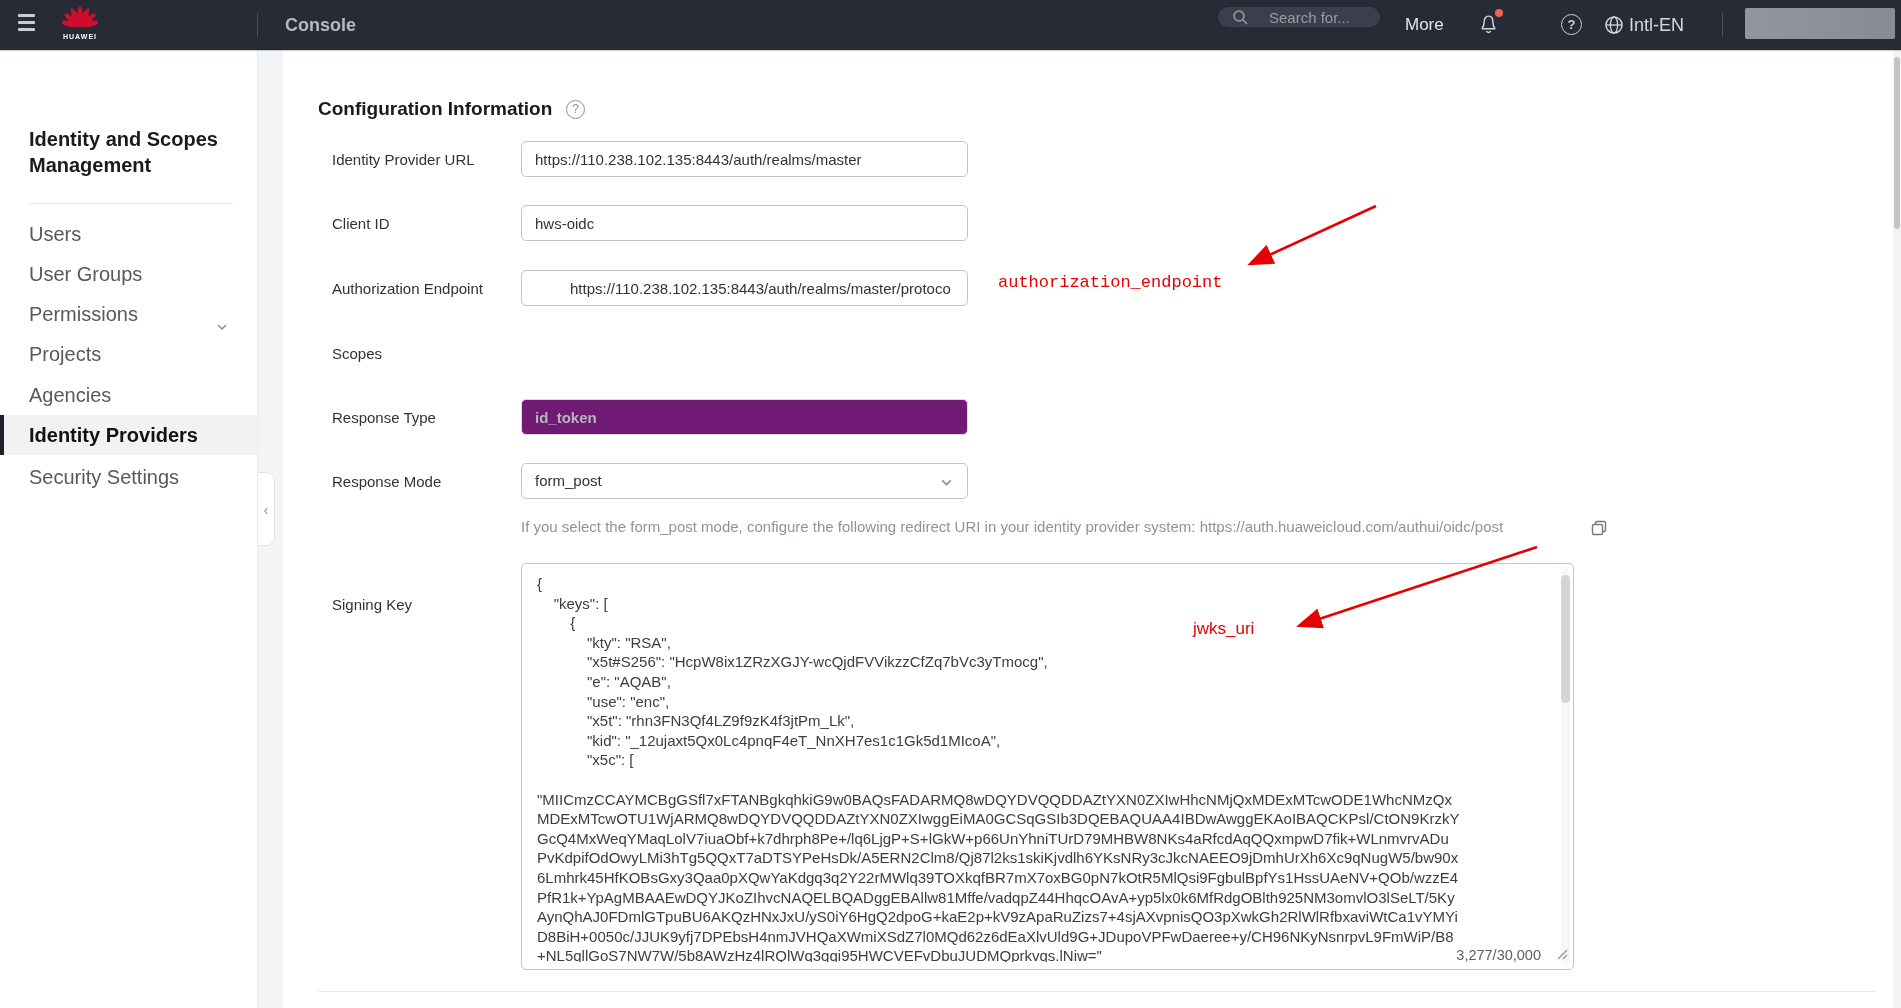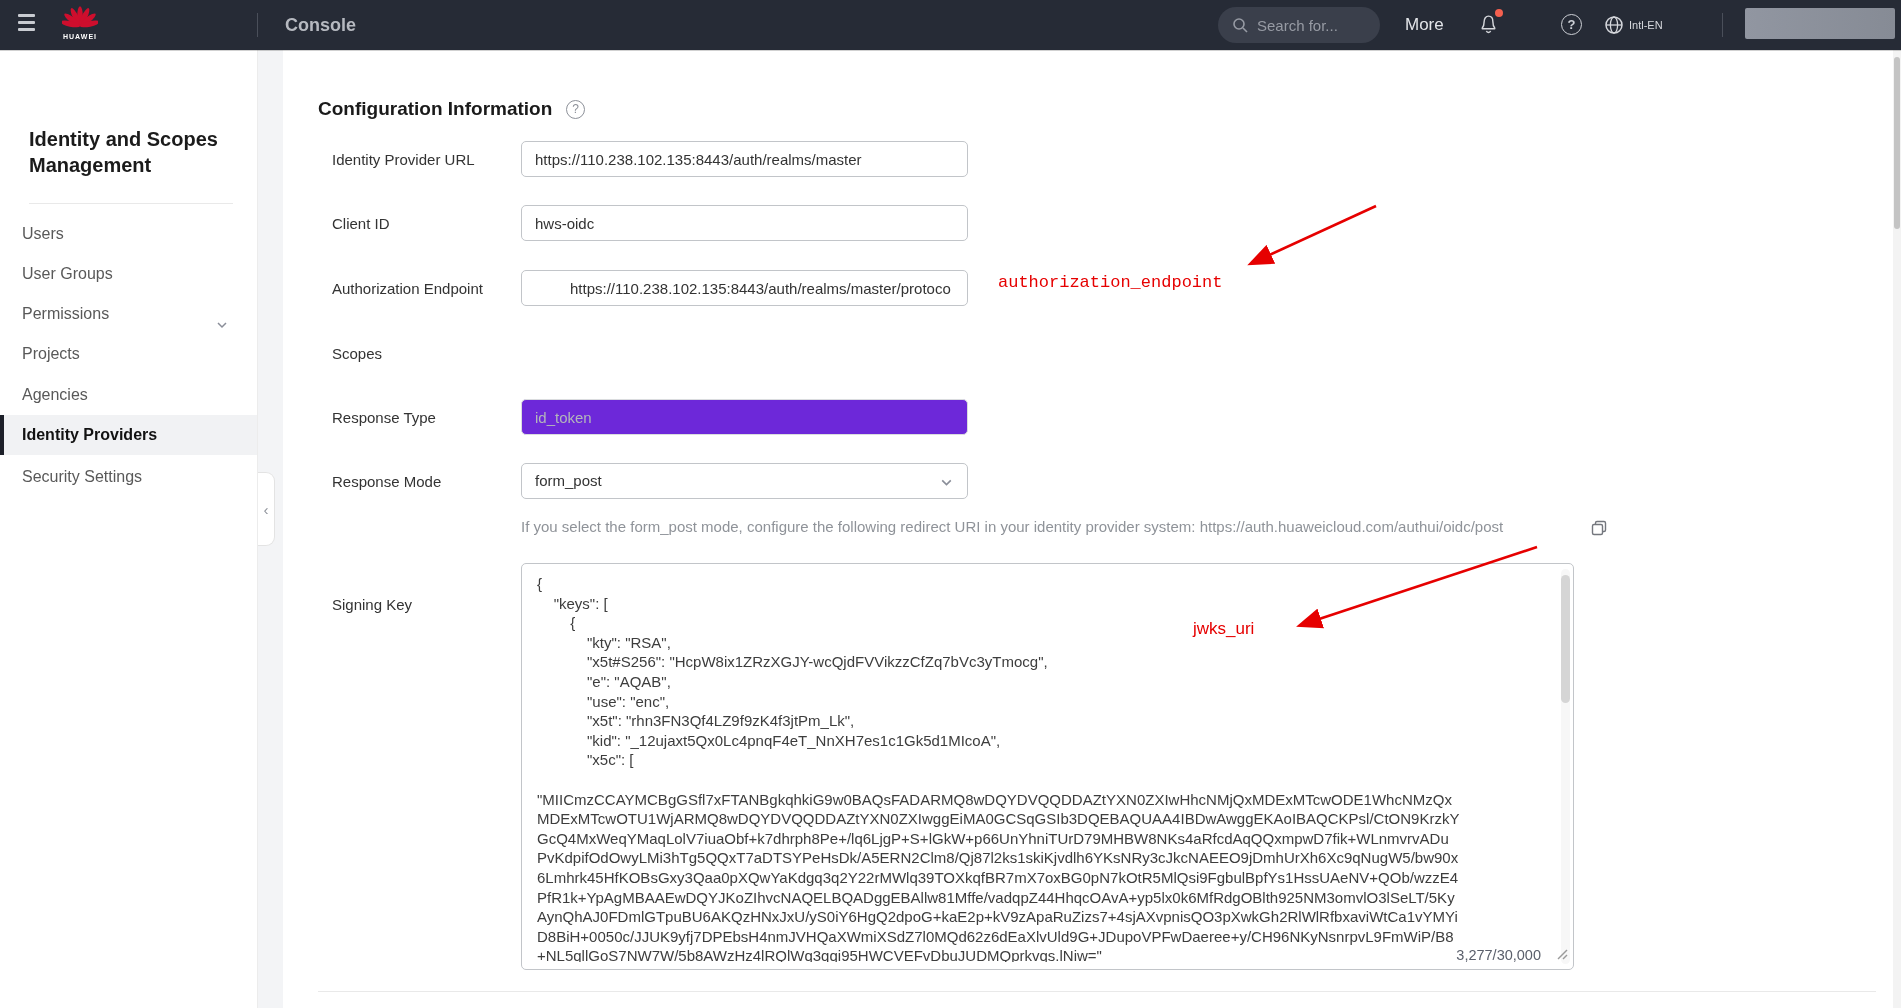--- a/index.html
+++ b/index.html
@@ -12,61 +12,61 @@
             box-shadow:0 1px 0 rgba(0,0,0,.18); z-index:50; }
   .hamburger { position:absolute; left:18px; top:14px; width:18px; height:22px; cursor:pointer; }
   .hamburger i { display:block; width:17px; height:3px; background:#c9ccd2; margin-bottom:4px; border-radius:1px; }
   .logo { position:absolute; left:62px; top:4px; width:36px; height:42px; text-align:center; cursor:pointer; }
   .logo .hz { display:block; font-size:7px; font-weight:bold; letter-spacing:1px; color:#fff; margin-top:-1px; }
   .brand { position:absolute; left:107px; top:0; height:50px; line-height:50px; color:#ffffff;
            font-size:20px; font-weight:600; letter-spacing:.5px; }
   .nb-sep { position:absolute; top:13px; width:1px; height:24px; background:#4a4f5a; }
   .console { position:absolute; left:285px; top:0; height:50px; line-height:50px; color:#b6b9c0;
              font-size:18px; font-weight:700; cursor:pointer; }
-  .search { position:absolute; left:1218px; top:7px; width:162px; height:36px; border-radius:18px;
-            background:#3a3f4b; display:flex; align-items:center; padding-left:14px; cursor:text; }
+  .search { position:absolute; left:1218px; top:7px; width:162px; height:20px; border-radius:18px;
+            background:#3a3f4b; display:flex; align-items:center; padding-left:14px; cursor:text;gap:12px; }
   .search .stext { color:#979ba4; font-size:15px; margin-left:9px; }
   .more { position:absolute; left:1405px; top:0; height:50px; line-height:50px; color:#e3e5e9; font-size:17px; cursor:pointer; }
   .bell { position:absolute; left:1477px; top:12px; width:24px; height:26px; cursor:pointer; }
   .bell .dot { position:absolute; right:-2px; top:-3px; width:8px; height:8px; border-radius:50%; background:#f4604f; }
   .qhelp { position:absolute; left:1561px; top:14px; width:21px; height:21px; border:1.5px solid #ced1d7;
            border-radius:50%; color:#ced1d7; font-size:13px; font-weight:bold; text-align:center; line-height:19px; cursor:pointer; }
   .globe { position:absolute; left:1604px; top:15px; cursor:pointer; }
-  .locale { position:absolute; left:1629px; top:0; height:50px; line-height:50px; color:#d7d9de; font-size:11px; cursor:pointer; }
+  .locale { position:absolute; left:1629px; top:0; height:50px; line-height:50px; color:#d7d9de; font-size:18px; cursor:pointer; }
   .redacted { position:absolute; left:1745px; top:8px; width:150px; height:31px; border-radius:2px;
               background:linear-gradient(90deg,#9196a1,#868b95); cursor:pointer; }
 
   
   .sidebar { position:absolute; left:0; top:50px; width:258px; height:958px; background:#fff;
              border-right:1px solid #ececec; z-index:10; }
   .sb-title { position:absolute; left:29px; top:76px; width:202px; font-size:20px; font-weight:700;
               color:#1b1b1b; line-height:26px; }
   .sb-div { position:absolute; left:29px; top:153px; width:204px; height:1px; background:#e9e9e9; }
-  .sb-item { position:absolute; left:0; width:257px; height:40px; line-height:40px; padding-left:22px;
-             font-size:16px; color:#595959; cursor:pointer; }
+  .sb-item { position:absolute; left:0; width:257px; height:40px; line-height:40px; padding-left:29px;
+             font-size:20px; color:#595959; cursor:pointer; }
   .sb-item .chev { position:absolute; right:28px; top:13px; }
   .sb-item.sel { background:#f1f2f4; color:#121212; font-weight:700; }
   .sb-item.sel::before { content:""; position:absolute; left:0; top:0; width:4px; height:40px; background:#1d2029; }
   .collapse-tab { position:absolute; left:258px; top:472px; width:17px; height:74px; background:#fff;
                   border:1px solid #e3e3e3; border-left:none; border-radius:0 9px 9px 0; z-index:11;
                   color:#8f939b; font-size:15px; display:flex; align-items:center; justify-content:center; cursor:pointer; }
 
   
   .gutter { position:absolute; left:258px; top:50px; width:25px; height:958px; background:#f3f4f6; }
   .content { position:absolute; left:283px; top:50px; width:1610px; height:958px; background:#fff; }
 
   .heading { position:absolute; left:318px; top:98px; font-size:19px; font-weight:700; color:#1a1a1a; }
   .h-help { position:absolute; left:566px; top:100px; width:19px; height:19px; border:1.3px solid #8d9199;
             border-radius:50%; color:#8d9199; font-size:12px; text-align:center; line-height:17px; cursor:pointer; }
 
   .flabel { position:absolute; left:332px; font-size:15px; color:#333; }
   .ctl { position:absolute; left:521px; width:447px; height:36px; border:1px solid #c2c5c9; border-radius:5px;
          background:#fff; font-size:15px; color:#333; }
   input.ctl { padding:0 13px; outline:none; font-family:"Liberation Sans", sans-serif; }
-  input.ctl:disabled { background:#6d28d9; border-color:#dadcde; color:#b3b6bb; -webkit-text-fill-color:#b3b6bb; }
+  input.ctl:disabled { background:#701a75; border-color:#dadcde; color:#b3b6bb;font-weight:bold; -webkit-text-fill-color:#b3b6bb; }
   .selectbox { cursor:pointer; }
   .selectbox .val { position:absolute; left:13px; top:8px; font-size:15px; color:#333; }
   .selectbox .chev { position:absolute; right:13px; top:11px; }
   .tag { position:absolute; left:8px; top:5px; height:25px; background:#e6e7e8; border-radius:3px;
          display:flex; align-items:center; padding:0 8px; color:#9b9fa5; font-size:14px; }
   .tag .x { margin-left:7px; font-size:16px; line-height:14px; color:#9b9fa5; cursor:pointer; }
 
   .hint { position:absolute; left:521px; top:518px; width:1060px; font-size:15px; color:#8f9399; }
   .copy-ic { position:absolute; left:1590px; top:519px; cursor:pointer; }
 

